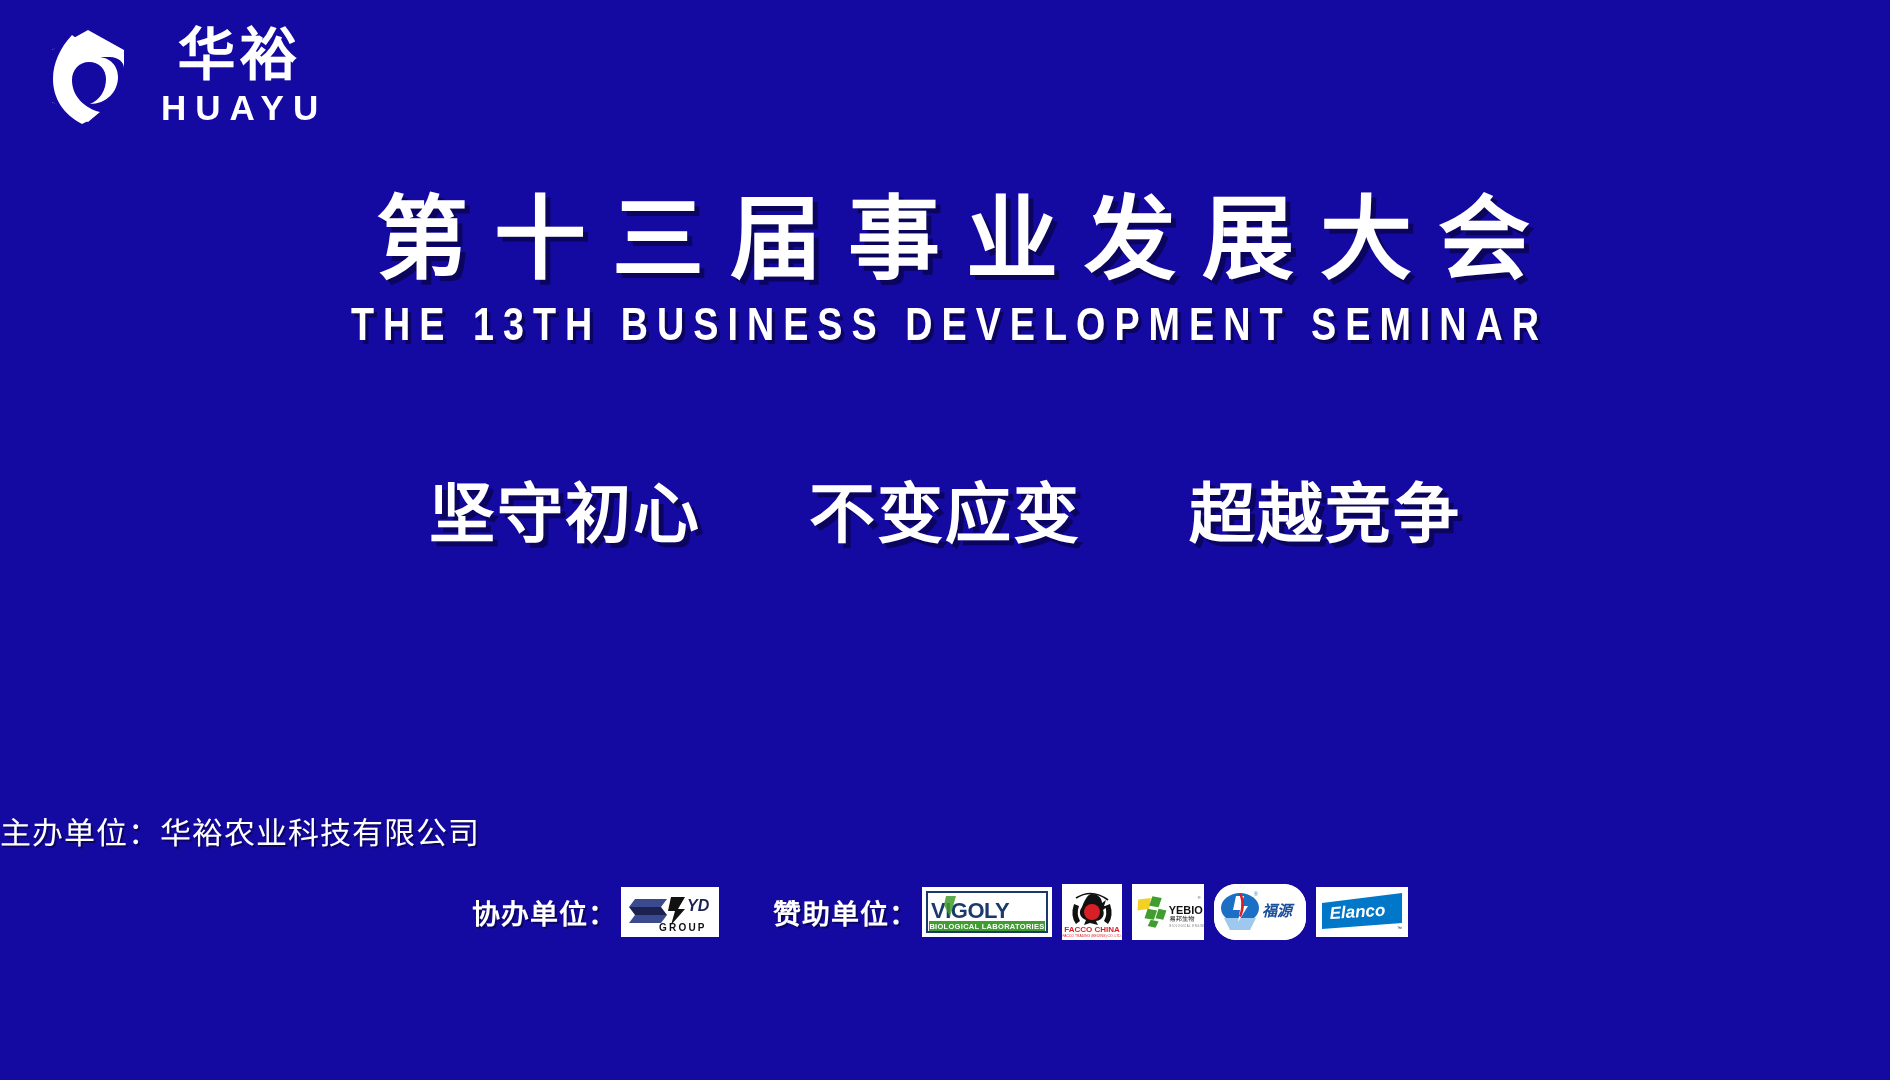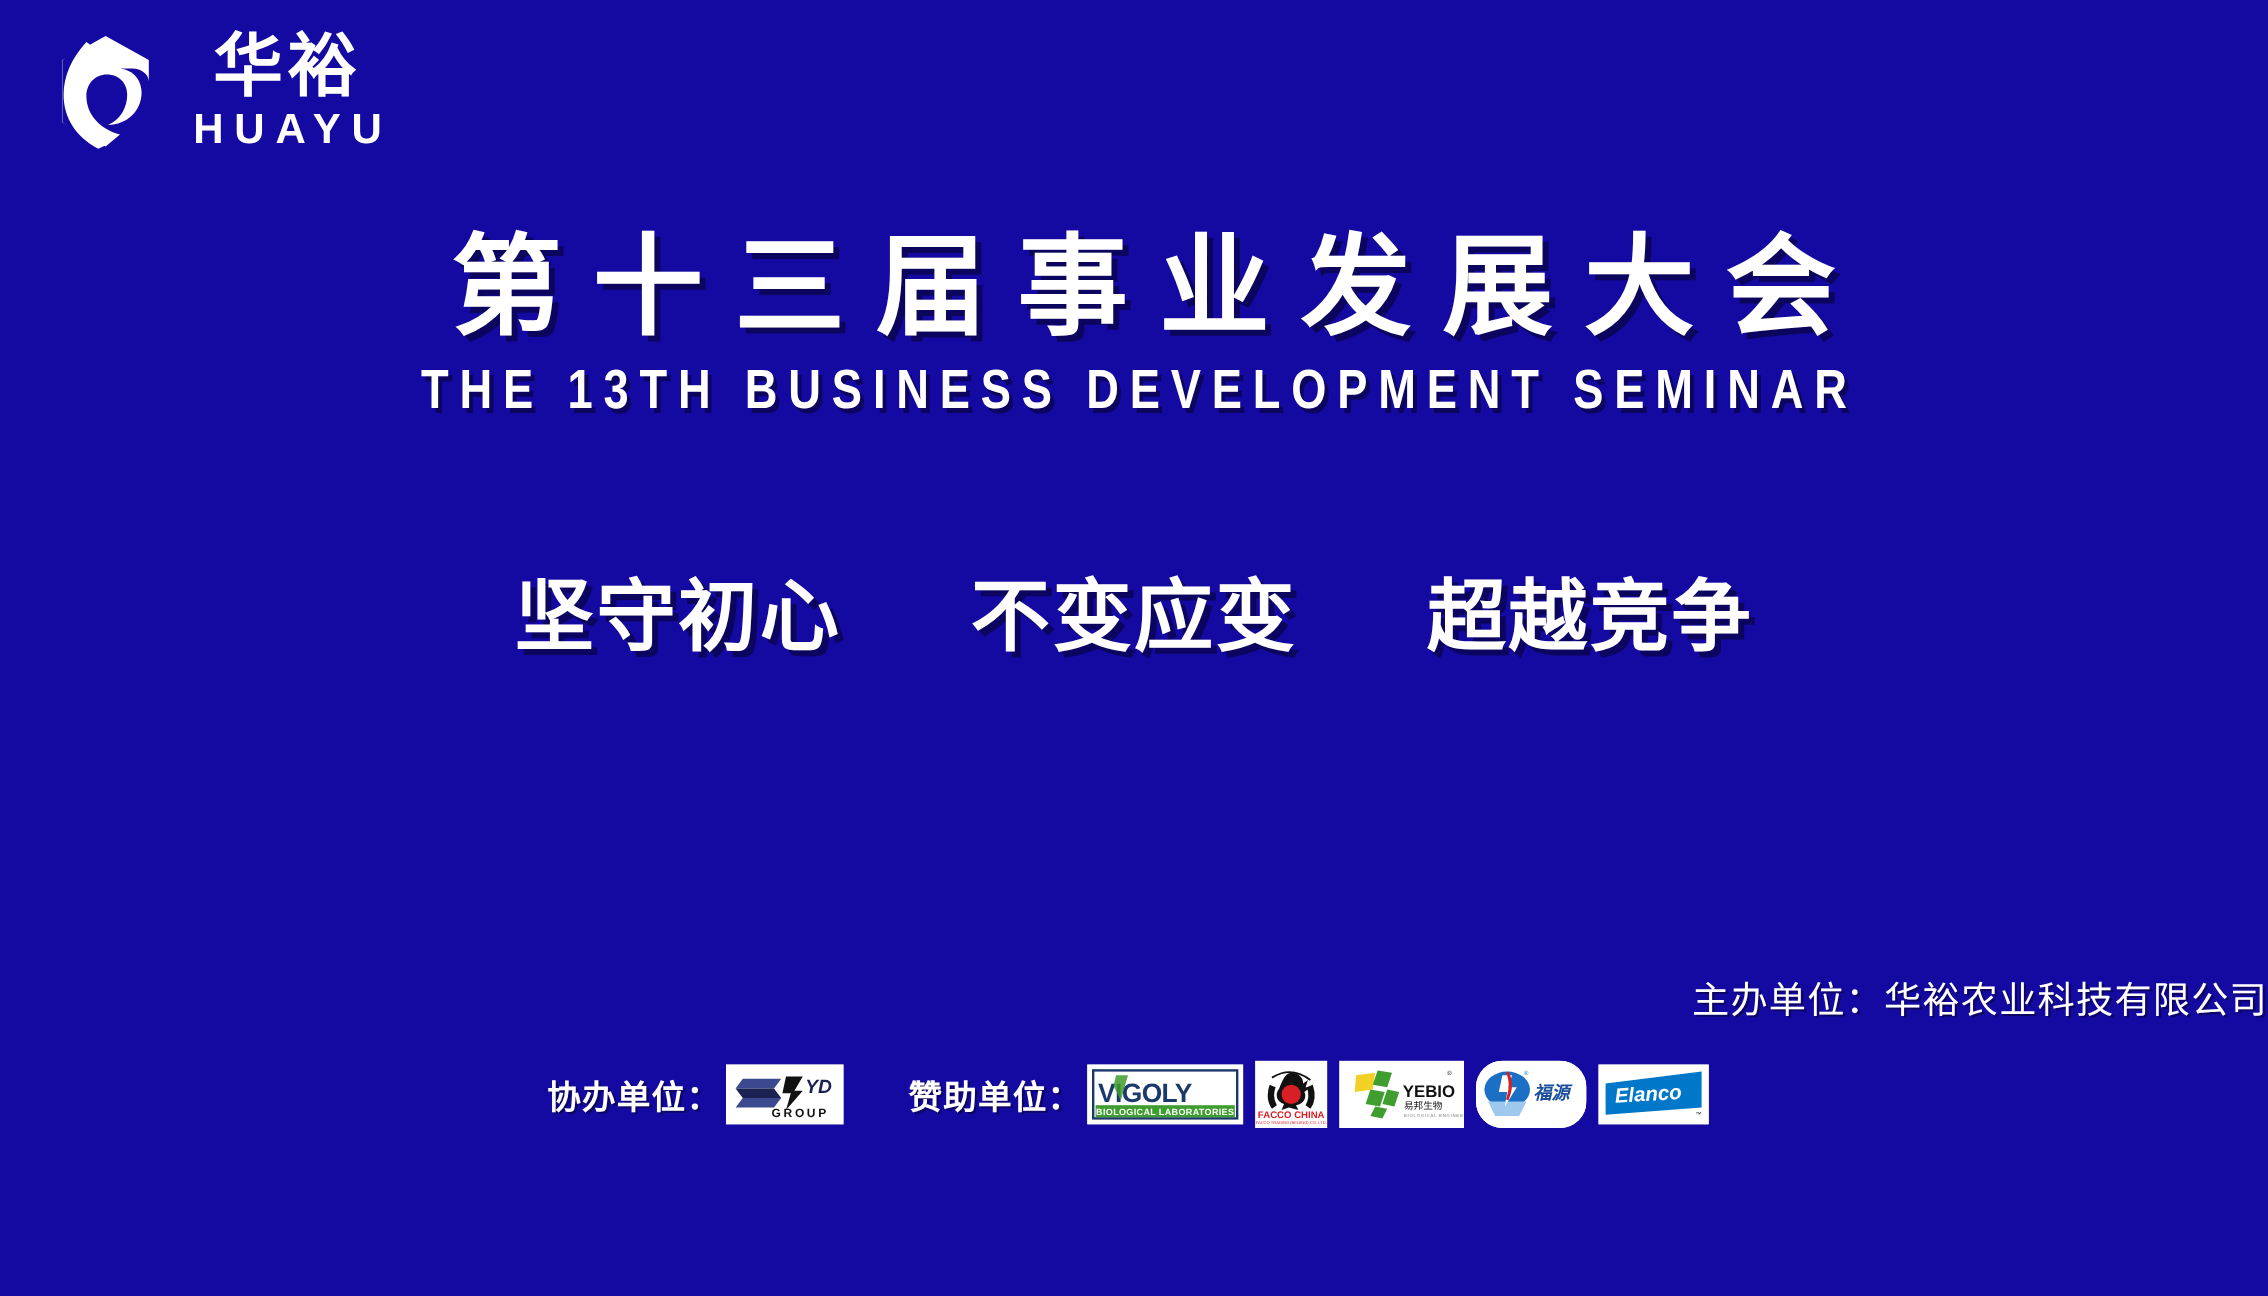--- a/index.html
+++ b/index.html
@@ -77,21 +77,21 @@
     text-shadow: 5px 5px 0 rgba(0,0,0,0.40);
     font-family: "DejaVu Sans", "Liberation Sans", sans-serif;
     white-space: nowrap;
   }
   .tagline .gap { display: inline-block; width: 58px; }
 
   
   .organizer {
     position: absolute;
     left: 0; right: 0; top: 808px;
-    text-align: right;
+    text-align: left;
     font-size: 31px;
     font-weight: 500;
     color: #ffffff;
     letter-spacing: 1px;
     text-shadow: 2px 2px 0 rgba(0,0,0,0.38);
     font-family: "DejaVu Sans", "Liberation Sans", sans-serif;
     white-space: nowrap;
   }
 
   
@@ -124,21 +124,21 @@
     flex: none;
   }
   .grp-gap { width: 22px; flex: none; }
 
   
   .c-syd    { width: 98px;  height: 50px; }
   .c-yiai   { width: 48px;  height: 56px; }
   .c-ceva   { width: 50px;  height: 56px; }
   .c-vigoly { width: 130px; height: 50px; }
   .c-facco  { width: 60px;  height: 56px; }
-  .c-yebio  { width: 104px;  height: 56px; align-items: flex-end; }
+  .c-yebio  { width: 72px;  height: 56px; align-items: flex-end; }
   .c-fuyuan { width: 92px;  height: 56px; border-radius: 22px; }
   .c-elanco { width: 92px;  height: 50px; }
 
   .logo-card svg { display: block; width: 100%; height: 100%; }
 </style>
 </head>
 <body>
 
 <div id="stage">
 

